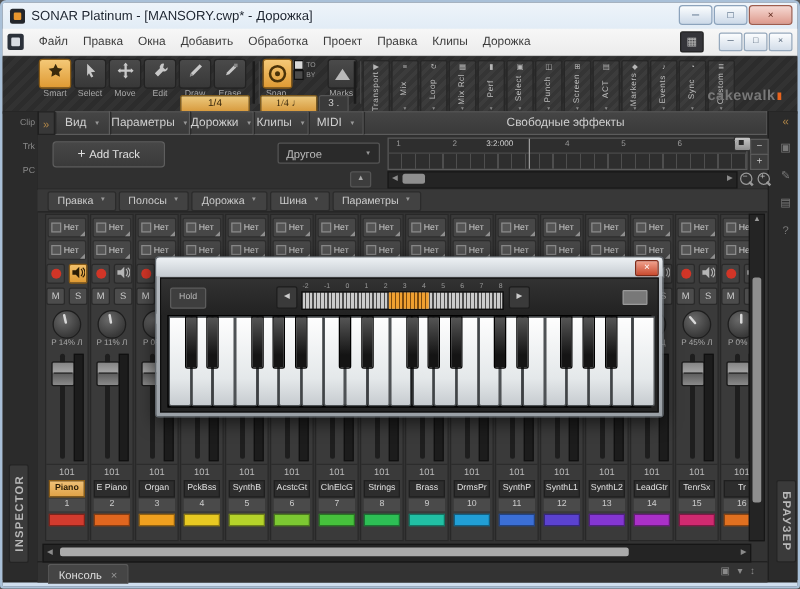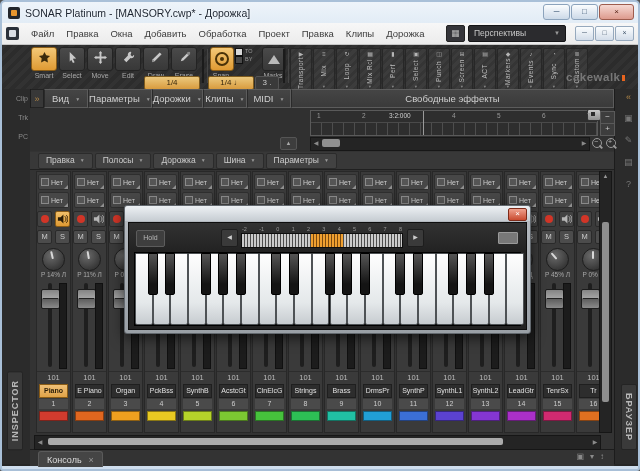--- a/index.html
+++ b/index.html
@@ -164,24 +164,20 @@
         <span class="mi">Окна</span>
         <span class="mi">Добавить</span>
         <span class="mi">Обработка</span>
         <span class="mi">Проект</span>
         <span class="mi">Правка</span>
         <span class="mi">Клипы</span>
         <span class="mi">Дорожка</span>
       </span>
     <span class="mspacer"></span>
     <span class="pico">▦</span>
-    <span class="persp">
-      <span>Перспективы</span>
-        <span class="dd">▼</span>
-    </span>
     <span style="width:8px;"></span>
     <span class="mdib">─</span>
     <span class="mdib">□</span>
     <span class="mdib">×</span>
   </div>
 
   <div class="dark"></div>
 
   <div class="ctrlbar">
     <div class="tools" id="tools">
@@ -245,21 +241,21 @@
       <div class="toby">
         <div><span class="sq"></span><span>TO</span></div>
         <div><span class="sq off"></span><span>BY</span></div>
       </div>
       <div class="sbtn" style="left:52px;">
           <span class="mtn"></span>
         </div>
       <div class="slab" style="left:-4px;">Snap</div>
       <div class="slab" style="left:48px;">Marks</div>
     </div>
-    <div class="chip" style="left:206px;top:31px;width:44px;">
+    <div class="chip" style="left:206px;top:31px;width:44px;font-family:Liberation Serif, serif;">
       <span>1/4</span> <span>♩</span>
     </div>
     <div class="chip" style="left:253px;top:31px;width:22px;background:#3a3a3a;border-color:#555;color:#ccc;">
       <span>3</span> <span>.</span>
     </div>
     <div class="gsep" style="left:281px;"></div>
     <div class="vmods" id="vmods">
         <div class="vmod">
           <span class="vmi">▶</span>
           <span class="vml">Transport</span>
@@ -362,20 +358,25 @@
     <span id="sidetabs"><span class="srtab" style="top: 6px;">Clip</span><span class="srtab" style="top: 25px;">Trk</span><span class="srtab" style="top: 44px;">PC</span></span>
     <span class="vlabel">INSPECTOR</span>
   </div>
   <div class="rightrail">
     <span class="railico" style="top:1px;color:#b08648;">«</span>
     <span id="railicons"><span class="railico" style="top: 22px;">▣</span><span class="railico" style="top: 44px;">✎</span><span class="railico" style="top: 66px;">▤</span><span class="railico" style="top: 88px;">?</span></span>
     <span class="vlabel2">БРАУЗЕР</span>
   </div>
 
   <div class="trackctl">
+    <div class="addtrack"><b>+</b><span>Add Track</span></div>
+    <div class="ttype">
+        <span>Другое</span>
+        <span class="dd">▼</span>
+      </div>
     <div class="ruler" id="ruler">
       <div class="rticks"></div>
       <div class="nowt">3:2:000</div>
       <div class="nowline"></div>
       <div class="phead"></div>
     <span class="rnum" style="left: 6px;">1</span>
         <span class="rnum" style="left: 51px;">2</span>
         <span class="rnum" style="left: 141px;">4</span>
         <span class="rnum" style="left: 186px;">5</span>
         <span class="rnum" style="left: 231px;">6</span>

